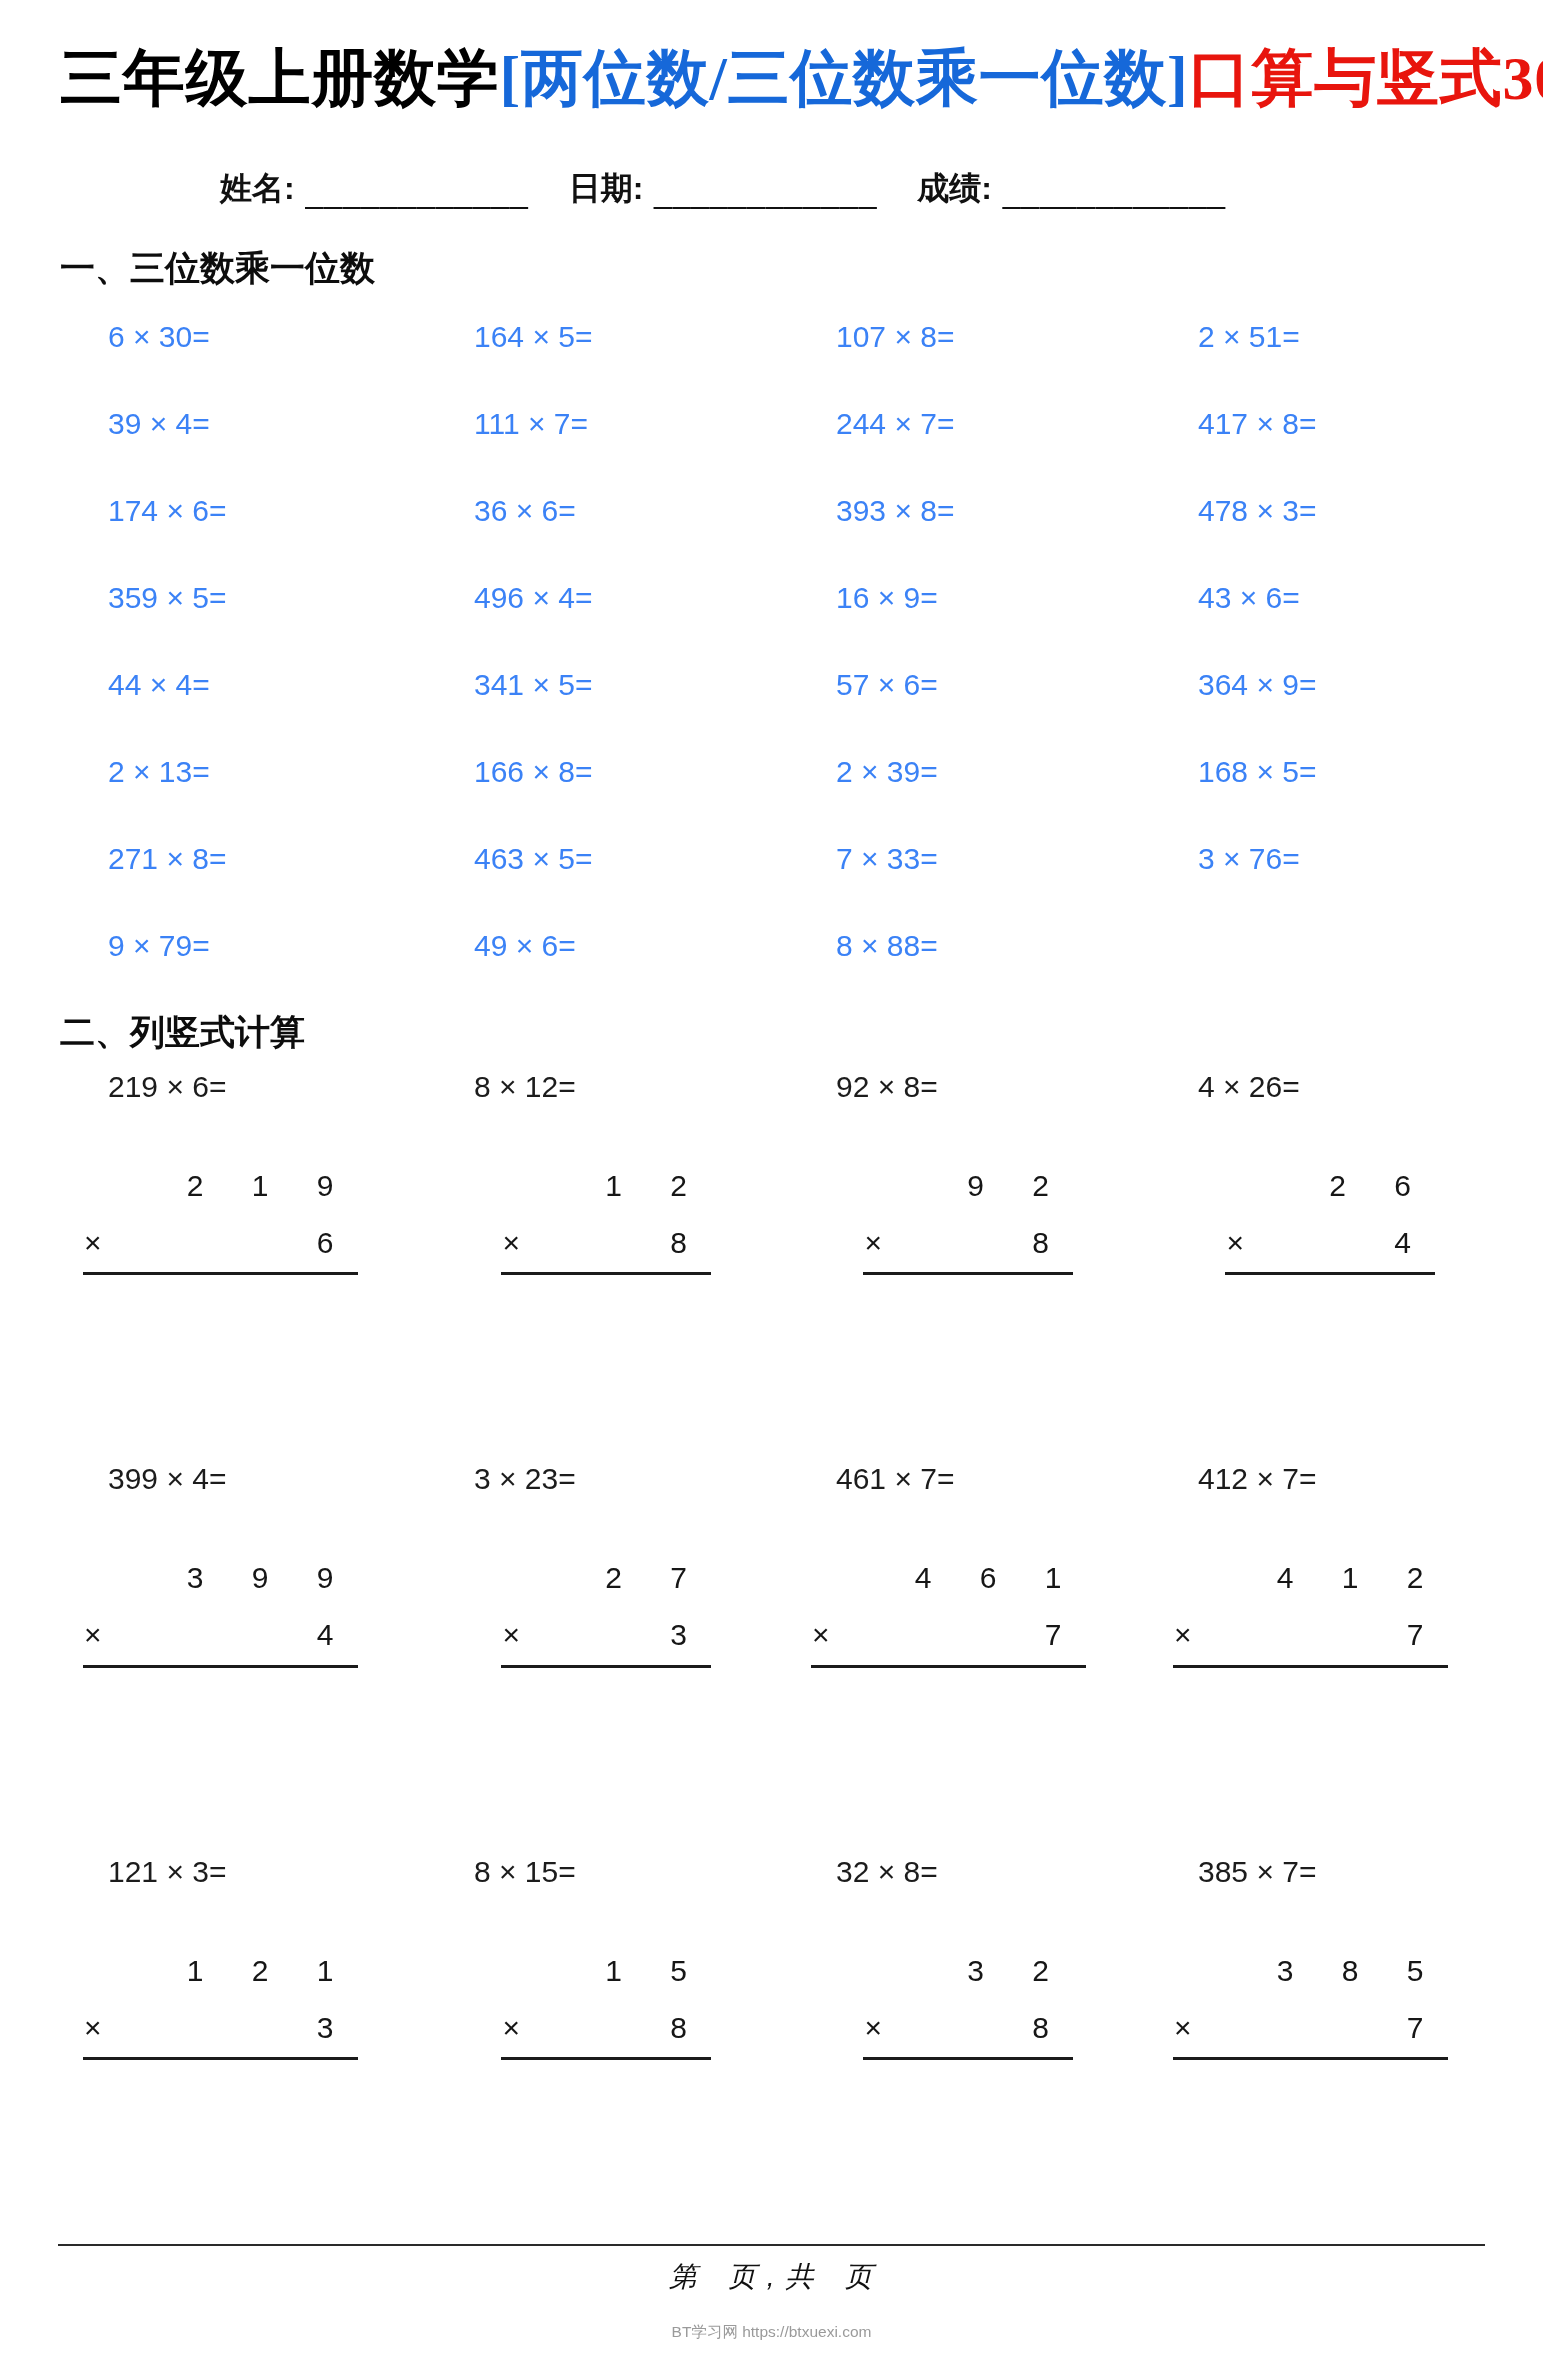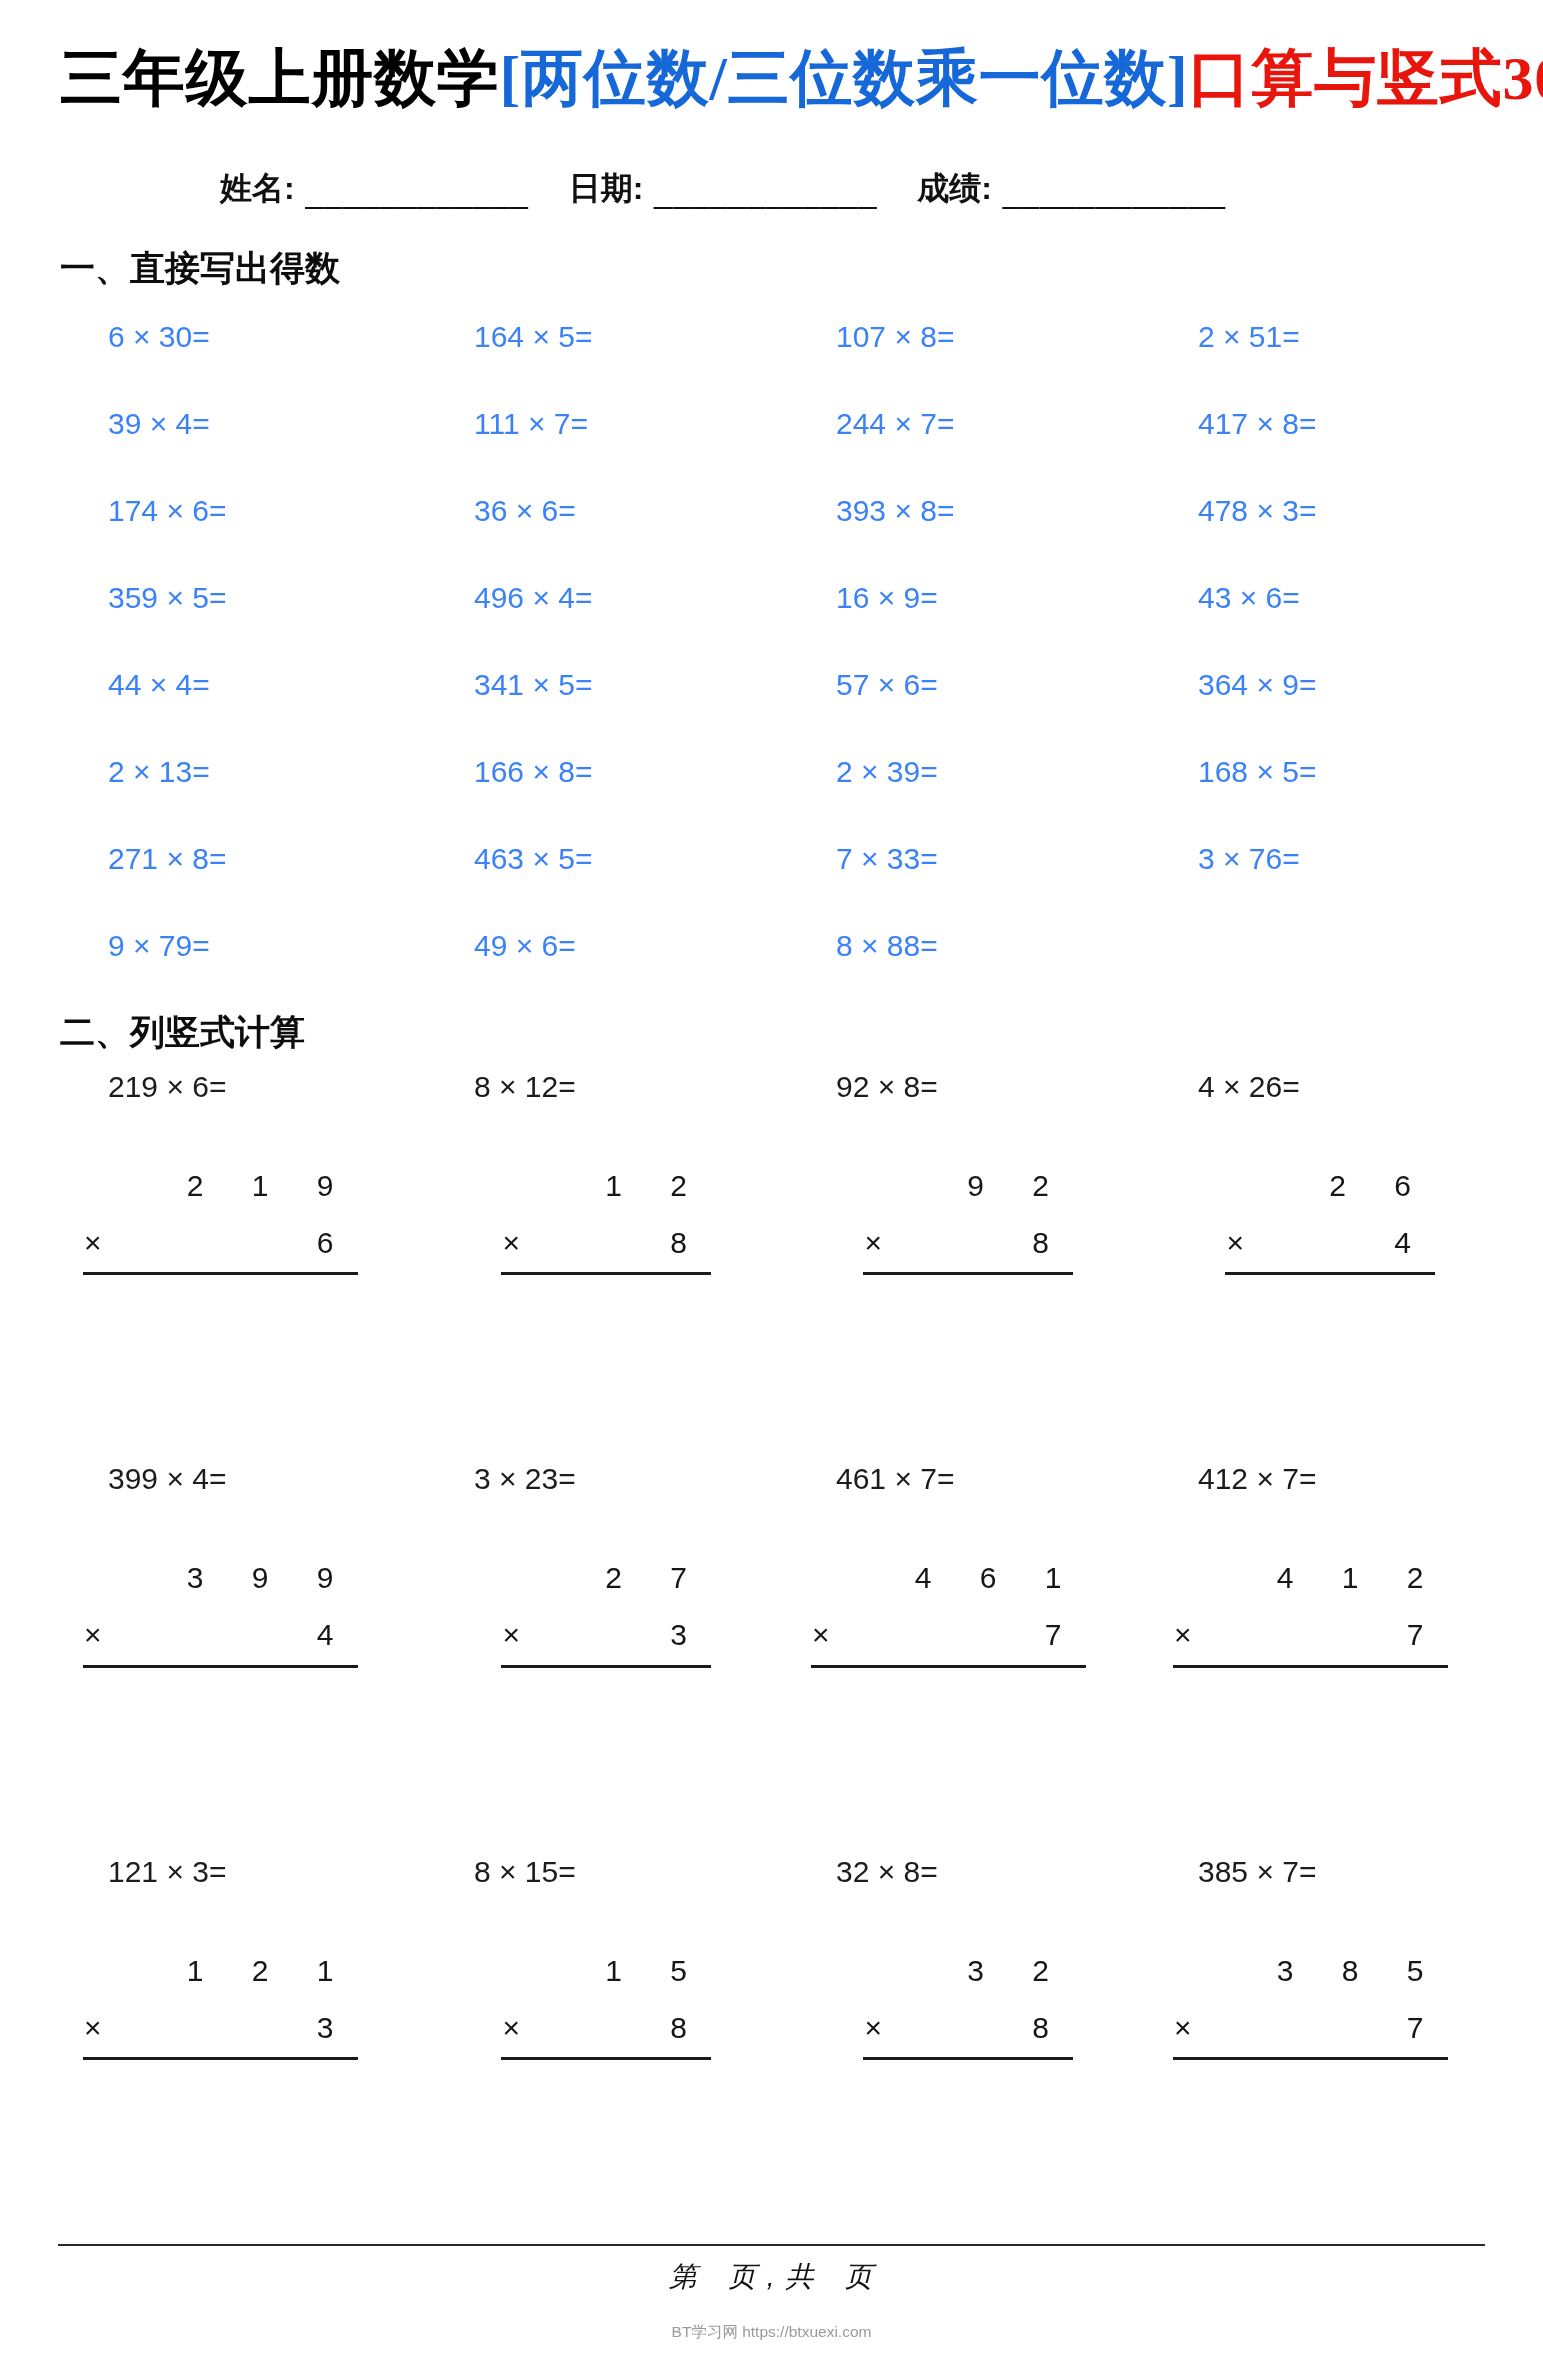--- a/index.html
+++ b/index.html
@@ -99,21 +99,21 @@
     <span class="meta-group">
       <span class="lbl">日期:</span>
       <span class="blank">____________</span>
     </span>
     <span class="meta-group">
       <span class="lbl">成绩:</span>
       <span class="blank">____________</span>
     </span>
   </div>
 
-  <h2 class="h-sec1">一、直接写出得数</h2>
+  <h2 class="h-sec1">一、三位数乘一位数</h2>
 
   <div class="oral-grid" id="oral-grid">
       <div class="oral-problem">6 × 30=</div>
       <div class="oral-problem">164 × 5=</div>
       <div class="oral-problem">107 × 8=</div>
       <div class="oral-problem">2 × 51=</div>
       <div class="oral-problem">39 × 4=</div>
       <div class="oral-problem">111 × 7=</div>
       <div class="oral-problem">244 × 7=</div>
       <div class="oral-problem">417 × 8=</div>

